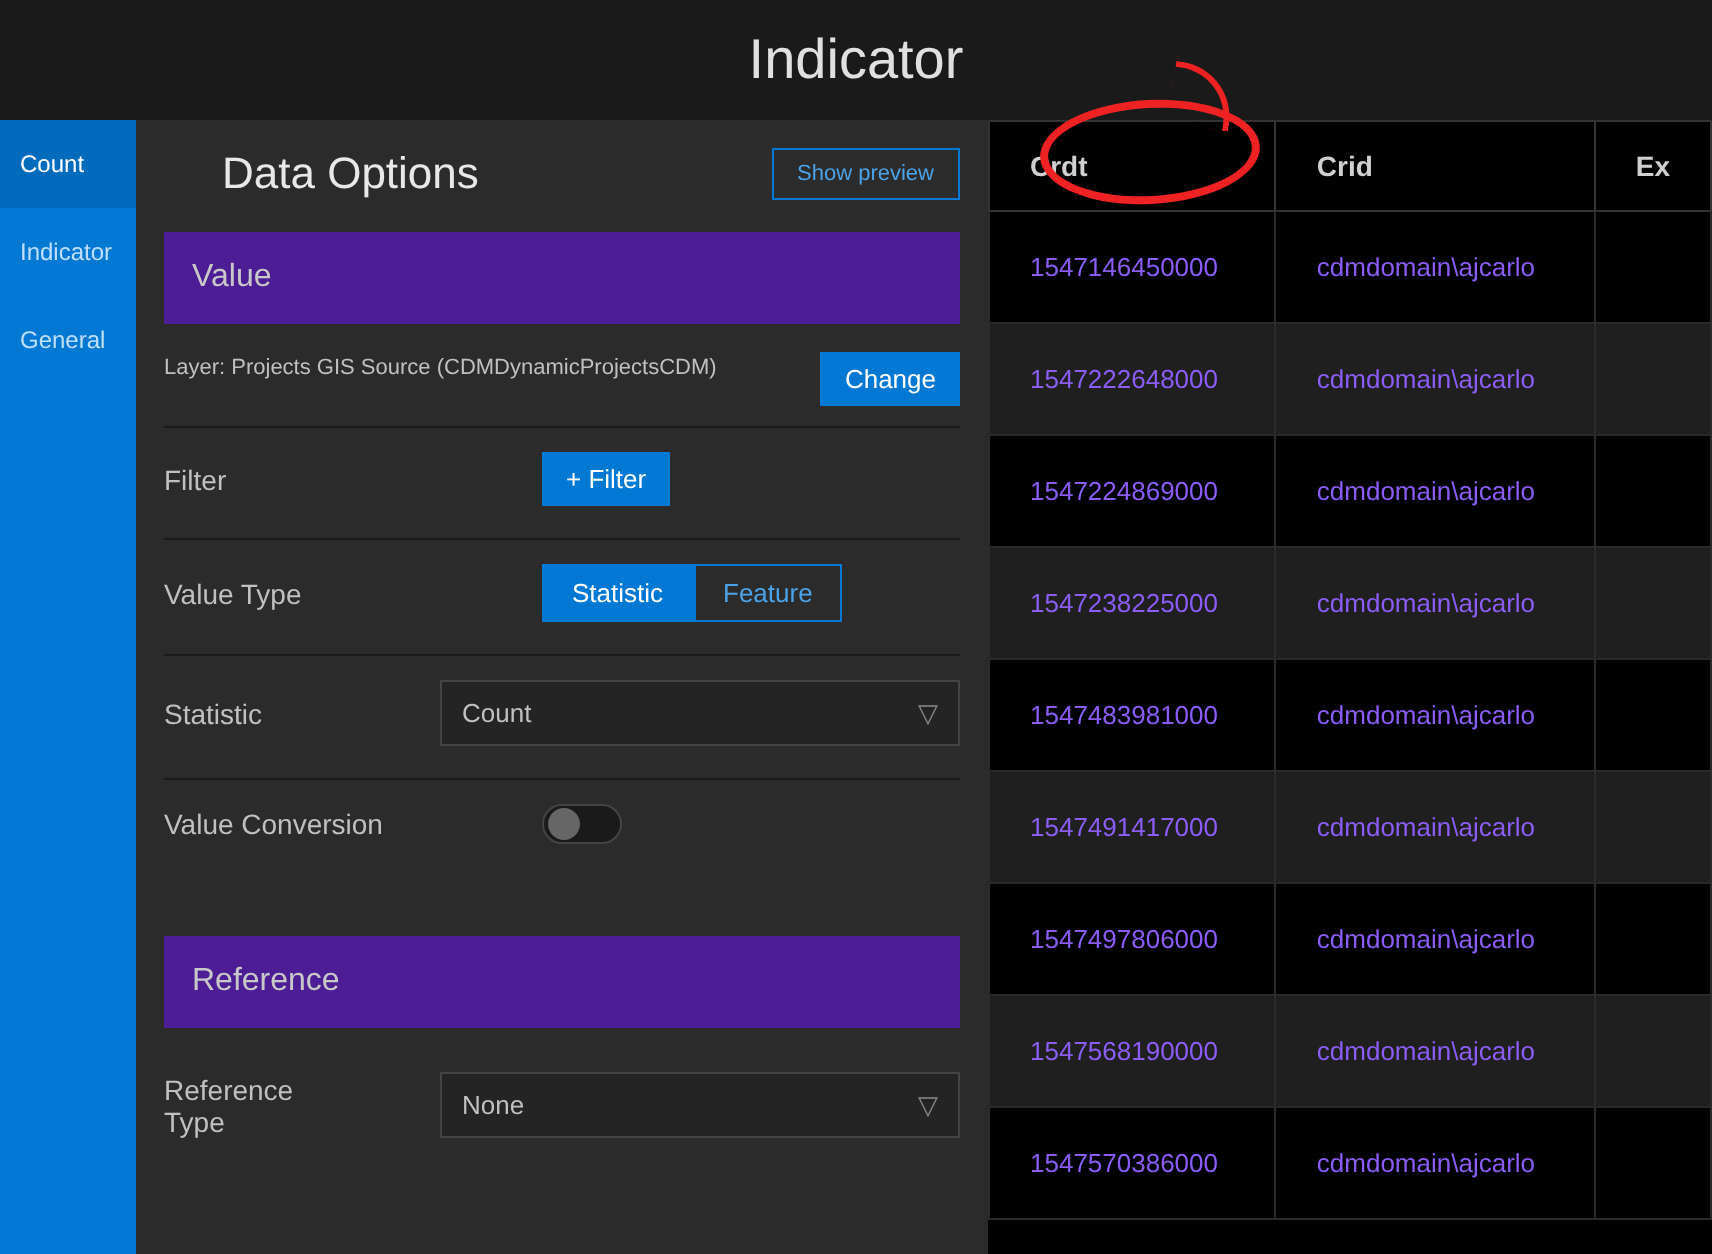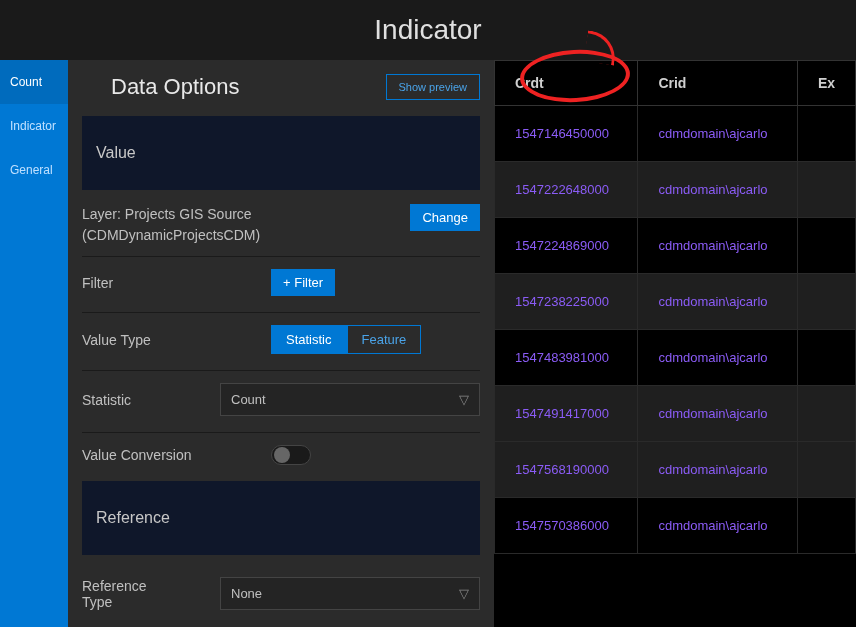--- a/index.html
+++ b/index.html
@@ -12,29 +12,29 @@
     .sidebar { width: 68px; background: #0078d4; display: flex; flex-direction: column; }
     .sidebar-item { padding: 15px 10px; font-size: 12px; color: #bfe0ff; cursor: pointer; background: #0078d4; }
     .sidebar-item.active { background: #006bbd; color: #fff; }
     
     .config-panel { width: 426px; background: #2b2b2b; padding: 0; overflow: hidden; }
     
     .header-row { display: flex; justify-content: space-between; align-items: center; padding: 14px 14px 12px 14px; }
     .header-title { font-size: 22px; font-weight: 400; color: #e8e8e8; margin-left: 29px; }
     .preview-btn { border: 1px solid #0078d4; color: #4aa3e8; background: transparent; padding: 6px 12px; font-size: 11px; cursor: pointer; }
     
-    .section-bar { background: #0f172a; padding: 28px 14px; margin: 4px 14px 14px 14px; }
+    .section-bar { background: #4c1d95; padding: 14px 14px; margin: 4px 14px 14px 14px; }
     .section-bar-text { font-size: 16px; color: #c8c8c8; font-weight: 300; }
     
     .field-row { display: flex; align-items: center; padding: 8px 14px 12px 14px; gap: 44px; }
     .field-label { width: 145px; font-size: 14px; color: #c0c0c0; font-weight: 300; }
     .field-control { flex: 1; }
     
     .layer-row { display: flex; justify-content: space-between; align-items: flex-start; padding: 0 14px 6px 14px; }
-    .layer-text { font-size: 14px; color: #c0c0c0; line-height: 1.5; font-weight: 300; }
+    .layer-text { font-size: 11px; color: #c0c0c0; line-height: 1.5; font-weight: 300; }
     
     .btn-blue { background: #0078d4; color: #fff; border: none; padding: 6px 12px; font-size: 13px; cursor: pointer; }
     
     .seg-group { display: inline-flex; }
     .seg-btn { padding: 6px 14px; font-size: 13px; cursor: pointer; border: 1px solid #0078d4; }
     .seg-btn.active { background: #0078d4; color: #fff; }
     .seg-btn.inactive { background: transparent; color: #4aa3e8; }
     
     .dropdown { width: 260px; background: #242424; border: 1px solid #444; padding: 8px 10px; color: #c0c0c0; font-size: 13px; display: flex; justify-content: space-between; align-items: flex-start; cursor: pointer; }
     .dropdown-chevron { color: #888; }
@@ -120,21 +120,21 @@
 
     <div class="field-row">
       <div class="field-label">Value Conversion</div>
       <div class="field-control">
         <div class="toggle">
           <div class="toggle-knob"></div>
         </div>
       </div>
     </div>
 
-    <div class="section-bar" style="margin-top:4px">
+    <div class="section-bar" style="margin-top:34px">
       <span class="section-bar-text">Reference</span>
     </div>
 
     <div class="field-row">
       <div class="field-label">Reference Type</div>
       <div class="field-control">
         <div class="dropdown">
           <span>None</span>
           <span class="dropdown-chevron">▽</span>
         </div>
@@ -176,20 +176,25 @@
         <tr class="odd">
             <td>1547483981000</td>
             <td>cdmdomain\ajcarlo</td>
             <td></td>
           </tr>
         <tr class="even">
             <td>1547491417000</td>
             <td>cdmdomain\ajcarlo</td>
             <td></td>
           </tr>
+        <tr class="odd">
+            <td>1547497806000</td>
+            <td>cdmdomain\ajcarlo</td>
+            <td></td>
+          </tr>
         <tr class="even">
             <td>1547568190000</td>
             <td>cdmdomain\ajcarlo</td>
             <td></td>
           </tr>
         <tr class="odd">
             <td>1547570386000</td>
             <td>cdmdomain\ajcarlo</td>
             <td></td>
           </tr>

